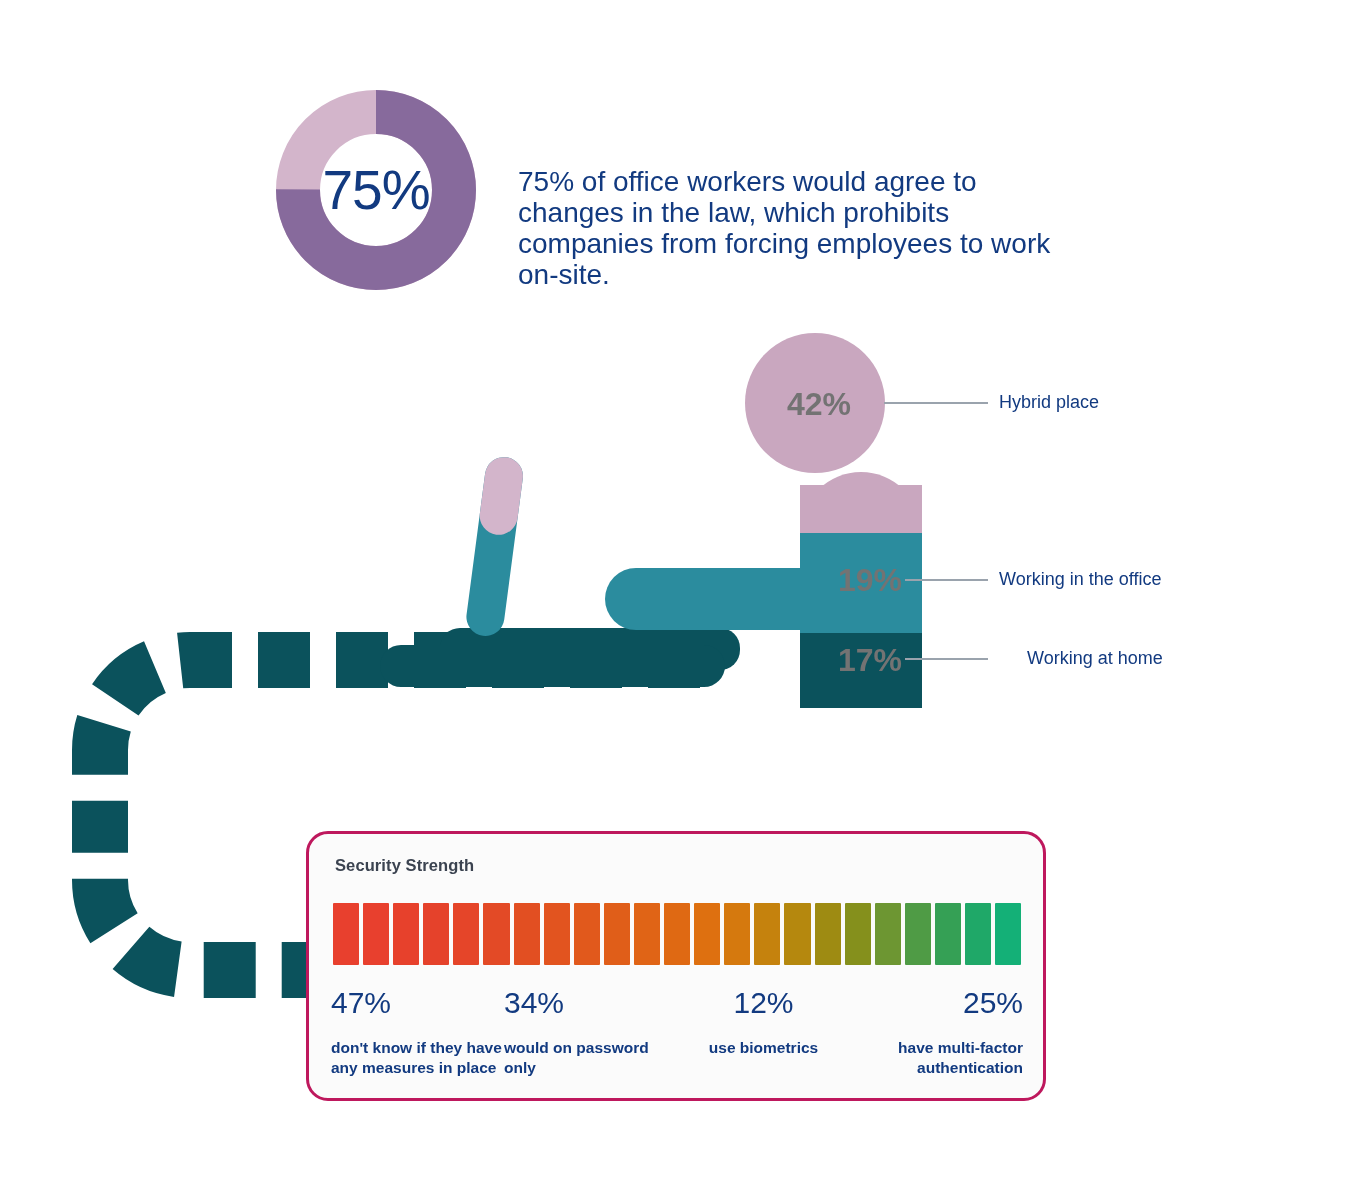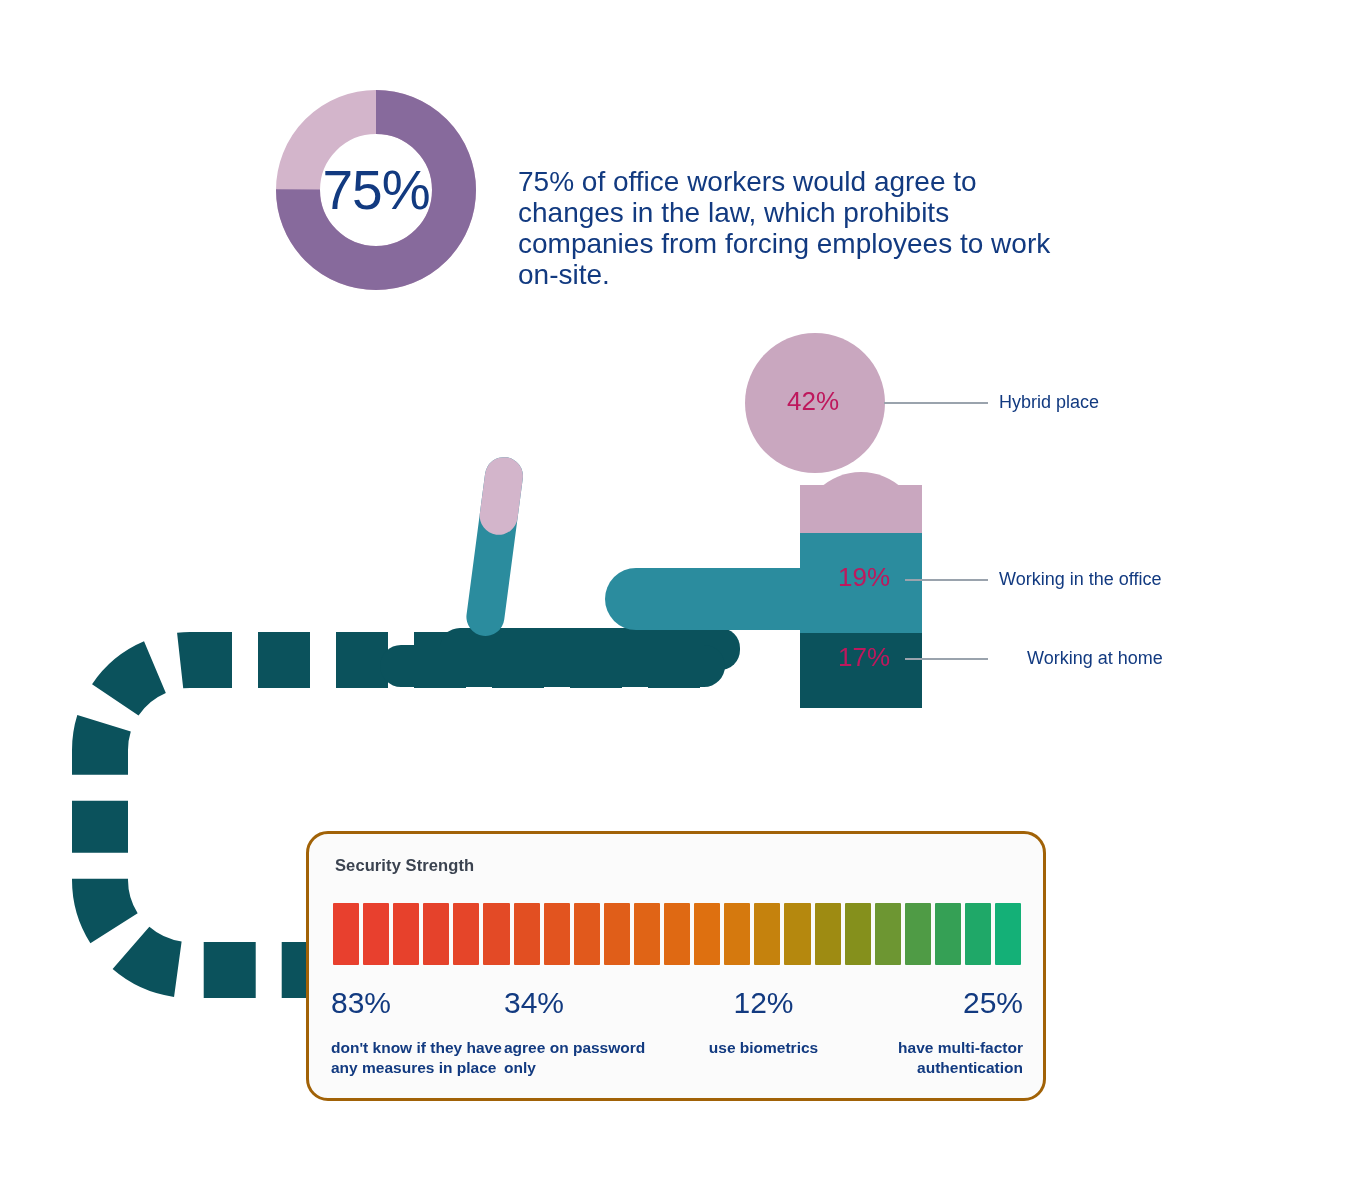--- a/index.html
+++ b/index.html
@@ -20,28 +20,28 @@
        font-size:28px;line-height:31px;font-weight:400;color:#123a80;}
 
   
   .illus{position:absolute;left:0;top:0;width:1350px;height:1200px;pointer-events:none;}
 
   .lbl{position:absolute;font-size:18px;font-weight:400;color:#123a80;white-space:nowrap;}
   .lbl-hybrid{left:999px;top:392px;}
   .lbl-office{left:999px;top:569px;}
   .lbl-home{left:999px;top:648px;margin-left:28px;}
 
-  .pct-on-shape{position:absolute;font-size:26px;font-weight:400;color:#be185d;white-space:nowrap;}
+  .pct-on-shape{position:absolute;font-size:32px;font-weight:700;color:#737373;white-space:nowrap;}
   .pct-42{left:787px;top:386px;}
   .pct-19{left:838px;top:562px;}
   .pct-17{left:838px;top:642px;}
 
   
   .panel{position:absolute;left:306px;top:831px;width:740px;height:270px;
-       border:3px solid #a16207;border-radius:22px;background:#fbfbfb;box-sizing:border-box;}
+       border:3px solid #be185d;border-radius:22px;background:#fbfbfb;box-sizing:border-box;}
   .panel-title{position:absolute;left:26px;top:22px;font-size:16.5px;font-weight:700;
        color:#3b4350;letter-spacing:0.1px;}
   .bars{position:absolute;left:24px;top:69px;width:688px;height:62px;
        display:flex;gap:4px;}
   .bar{flex:1 1 0;height:62px;border-radius:1px;}
   .stats{position:absolute;left:22px;top:152px;width:692px;display:flex;}
   .stat{flex:1 1 0;}
   .stat .num{font-size:30px;font-weight:400;line-height:34px;color:#123a80;}
   .stat .desc{font-size:15.5px;font-weight:700;line-height:19.5px;color:#123a80;margin-top:18px;}
   .stat.a{text-align:left;}
@@ -134,26 +134,26 @@
         <div class="bar" style="background: rgb(158, 139, 18);"></div>
         <div class="bar" style="background: rgb(133, 144, 28);"></div>
         <div class="bar" style="background: rgb(109, 150, 50);"></div>
         <div class="bar" style="background: rgb(79, 155, 69);"></div>
         <div class="bar" style="background: rgb(53, 160, 85);"></div>
         <div class="bar" style="background: rgb(31, 168, 104);"></div>
         <div class="bar" style="background: rgb(20, 176, 119);"></div>
       </div>
     <div class="stats" id="stats">
         <div class="stat a">
-          <div class="num">83%</div>
+          <div class="num">47%</div>
           <div class="desc">don't know if they have any measures in place</div>
         </div>
         <div class="stat b">
           <div class="num">34%</div>
-          <div class="desc">agree on password only</div>
+          <div class="desc">would on password only</div>
         </div>
         <div class="stat c">
           <div class="num">12%</div>
           <div class="desc">use biometrics</div>
         </div>
         <div class="stat d">
           <div class="num">25%</div>
           <div class="desc">have multi-factor authentication</div>
         </div>
       </div>

